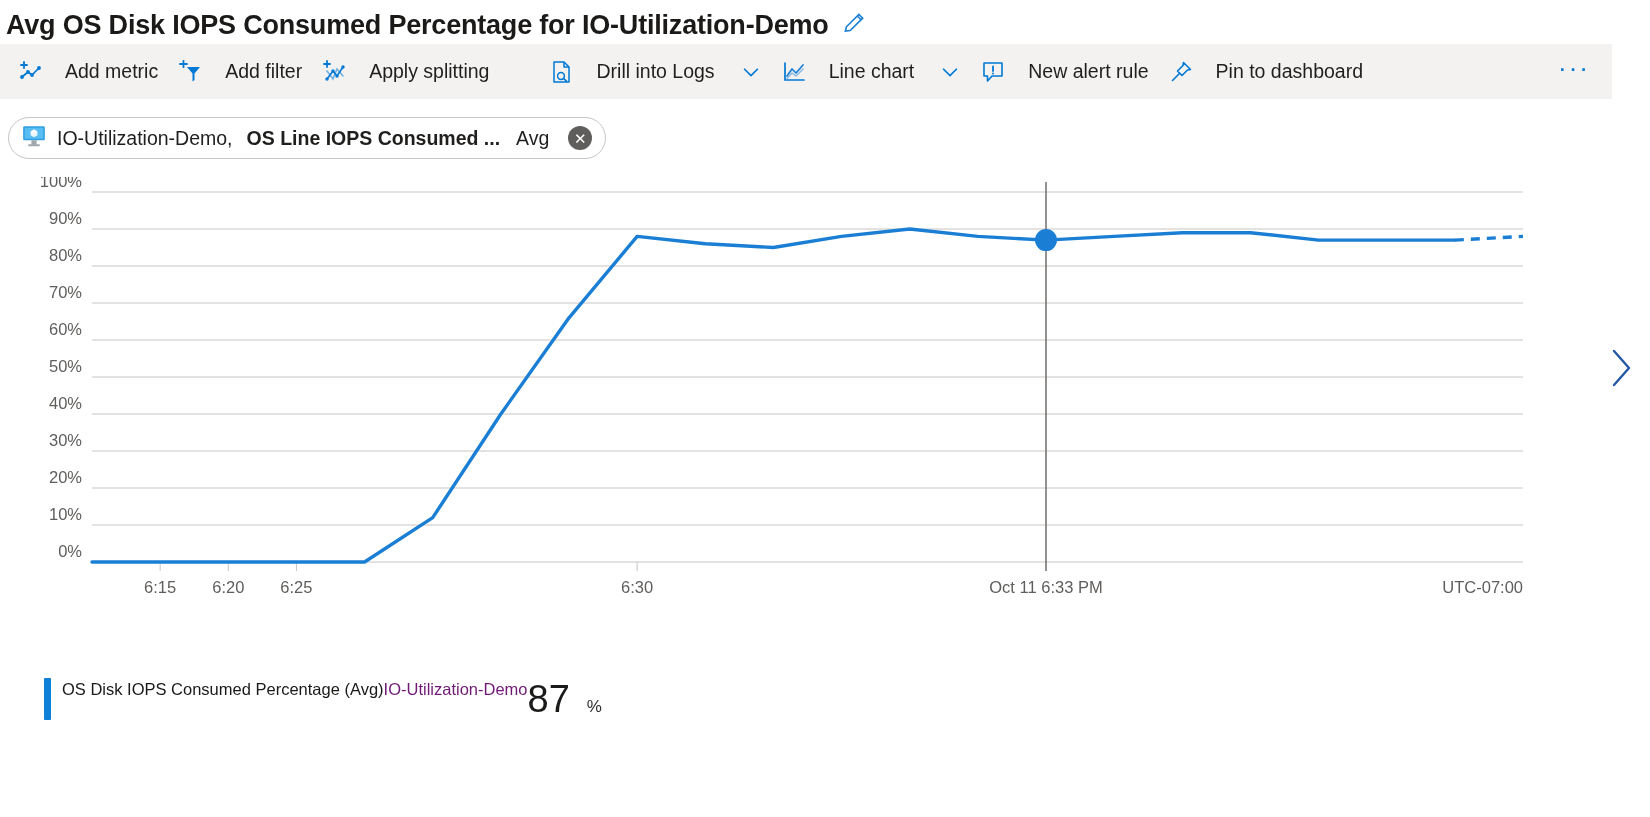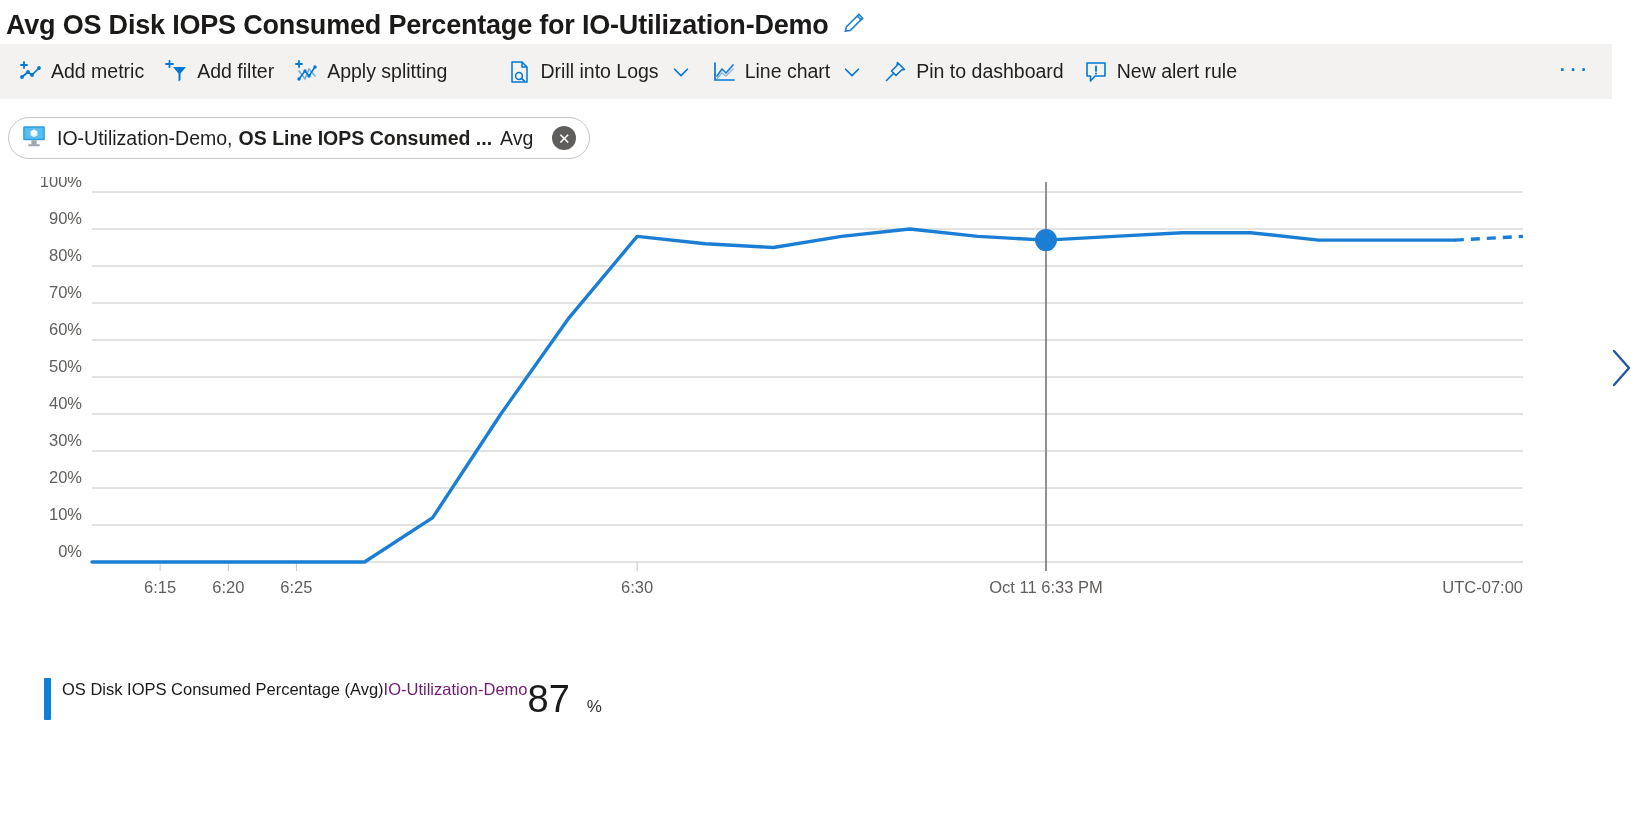--- a/index.html
+++ b/index.html
@@ -40,21 +40,21 @@
     background: #f3f2f1;
     display: flex;
     align-items: center;
     padding-left: 8px;
     box-sizing: border-box;
     width: 1612px;
   }
   .tb-btn {
     display: flex;
     align-items: center;
-    gap: 9px;
+    gap: 23px;
     padding: 6px 10px;
     cursor: pointer;
     white-space: nowrap;
     font-size: 19.5px;
     color: #201f1e;
     background: transparent;
     border: none;
     font-family: "Liberation Sans", sans-serif;
   }
   .tb-gap { width: 40px; }
@@ -84,21 +84,21 @@
     background: #fff;
     cursor: pointer;
     box-sizing: border-box;
   }
   .pill-text {
     font-size: 19.5px;
     color: #201f1e;
     white-space: nowrap;
     display: flex;
     align-items: flex-end;
-    gap: 0;
+    gap: 8px;
   }
   .pill-res { color: #201f1e; }
   .pill-metric { font-weight: 700; margin-left: 6px; }
   .pill-agg { margin-left: 8px; }
   .pill-close {
     width: 24px; height: 24px;
     border-radius: 50%;
     background: #605e5c;
     color: #fff;
     display: flex; align-items: center; justify-content: center;
@@ -251,36 +251,36 @@
     <span class="chev">
       <svg width="22" height="22" viewBox="0 0 24 24">
           <path d="M5 9 L12 16 L19 9" stroke="#0078d4" stroke-width="1.8" fill="none" stroke-linecap="round"></path>
         </svg>
     </span>
   </div>
 
   <div class="tb-btn">
     <span class="tb-icon">
       <svg width="24" height="24" viewBox="0 0 24 24">
-        <path d="M14.5 2.5 L21.5 9.5 L18.5 10 L13 15.5 L8.5 11 L14 5.5 Z" stroke="#0078d4" stroke-width="1.6" fill="none" stroke-linejoin="round"></path>
-        <path d="M10.7 13.3 L3.5 20.5" stroke="#0078d4" stroke-width="1.6" stroke-linecap="round"></path>
-      </svg>
-    </span>
-    <span>Pin to dashboard</span>
-  </div>
-
-  <div class="tb-btn">
-    <span class="tb-icon">
-      <svg width="24" height="24" viewBox="0 0 24 24">
         <path d="M3 3 H21 V16 H11 L6.5 21 V16 H3 Z" stroke="#0078d4" stroke-width="1.6" fill="none" stroke-linejoin="round"></path>
         <path d="M12 6.5 V11" stroke="#0078d4" stroke-width="1.8" stroke-linecap="round"></path>
         <circle cx="12" cy="13.4" r="1" fill="#0078d4"></circle>
       </svg>
     </span>
     <span>New alert rule</span>
+  </div>
+
+  <div class="tb-btn">
+    <span class="tb-icon">
+      <svg width="24" height="24" viewBox="0 0 24 24">
+        <path d="M14.5 2.5 L21.5 9.5 L18.5 10 L13 15.5 L8.5 11 L14 5.5 Z" stroke="#0078d4" stroke-width="1.6" fill="none" stroke-linejoin="round"></path>
+        <path d="M10.7 13.3 L3.5 20.5" stroke="#0078d4" stroke-width="1.6" stroke-linecap="round"></path>
+      </svg>
+    </span>
+    <span>Pin to dashboard</span>
   </div>
 
   <div class="ellipsis-btn">···</div>
 </div>
 
 <div class="pill-row">
   <div class="pill">
     <span>
       <svg width="26" height="26" viewBox="0 0 24 24">
         <rect x="2" y="3" width="20" height="13" rx="1.3" fill="#2d9fe0"></rect>

